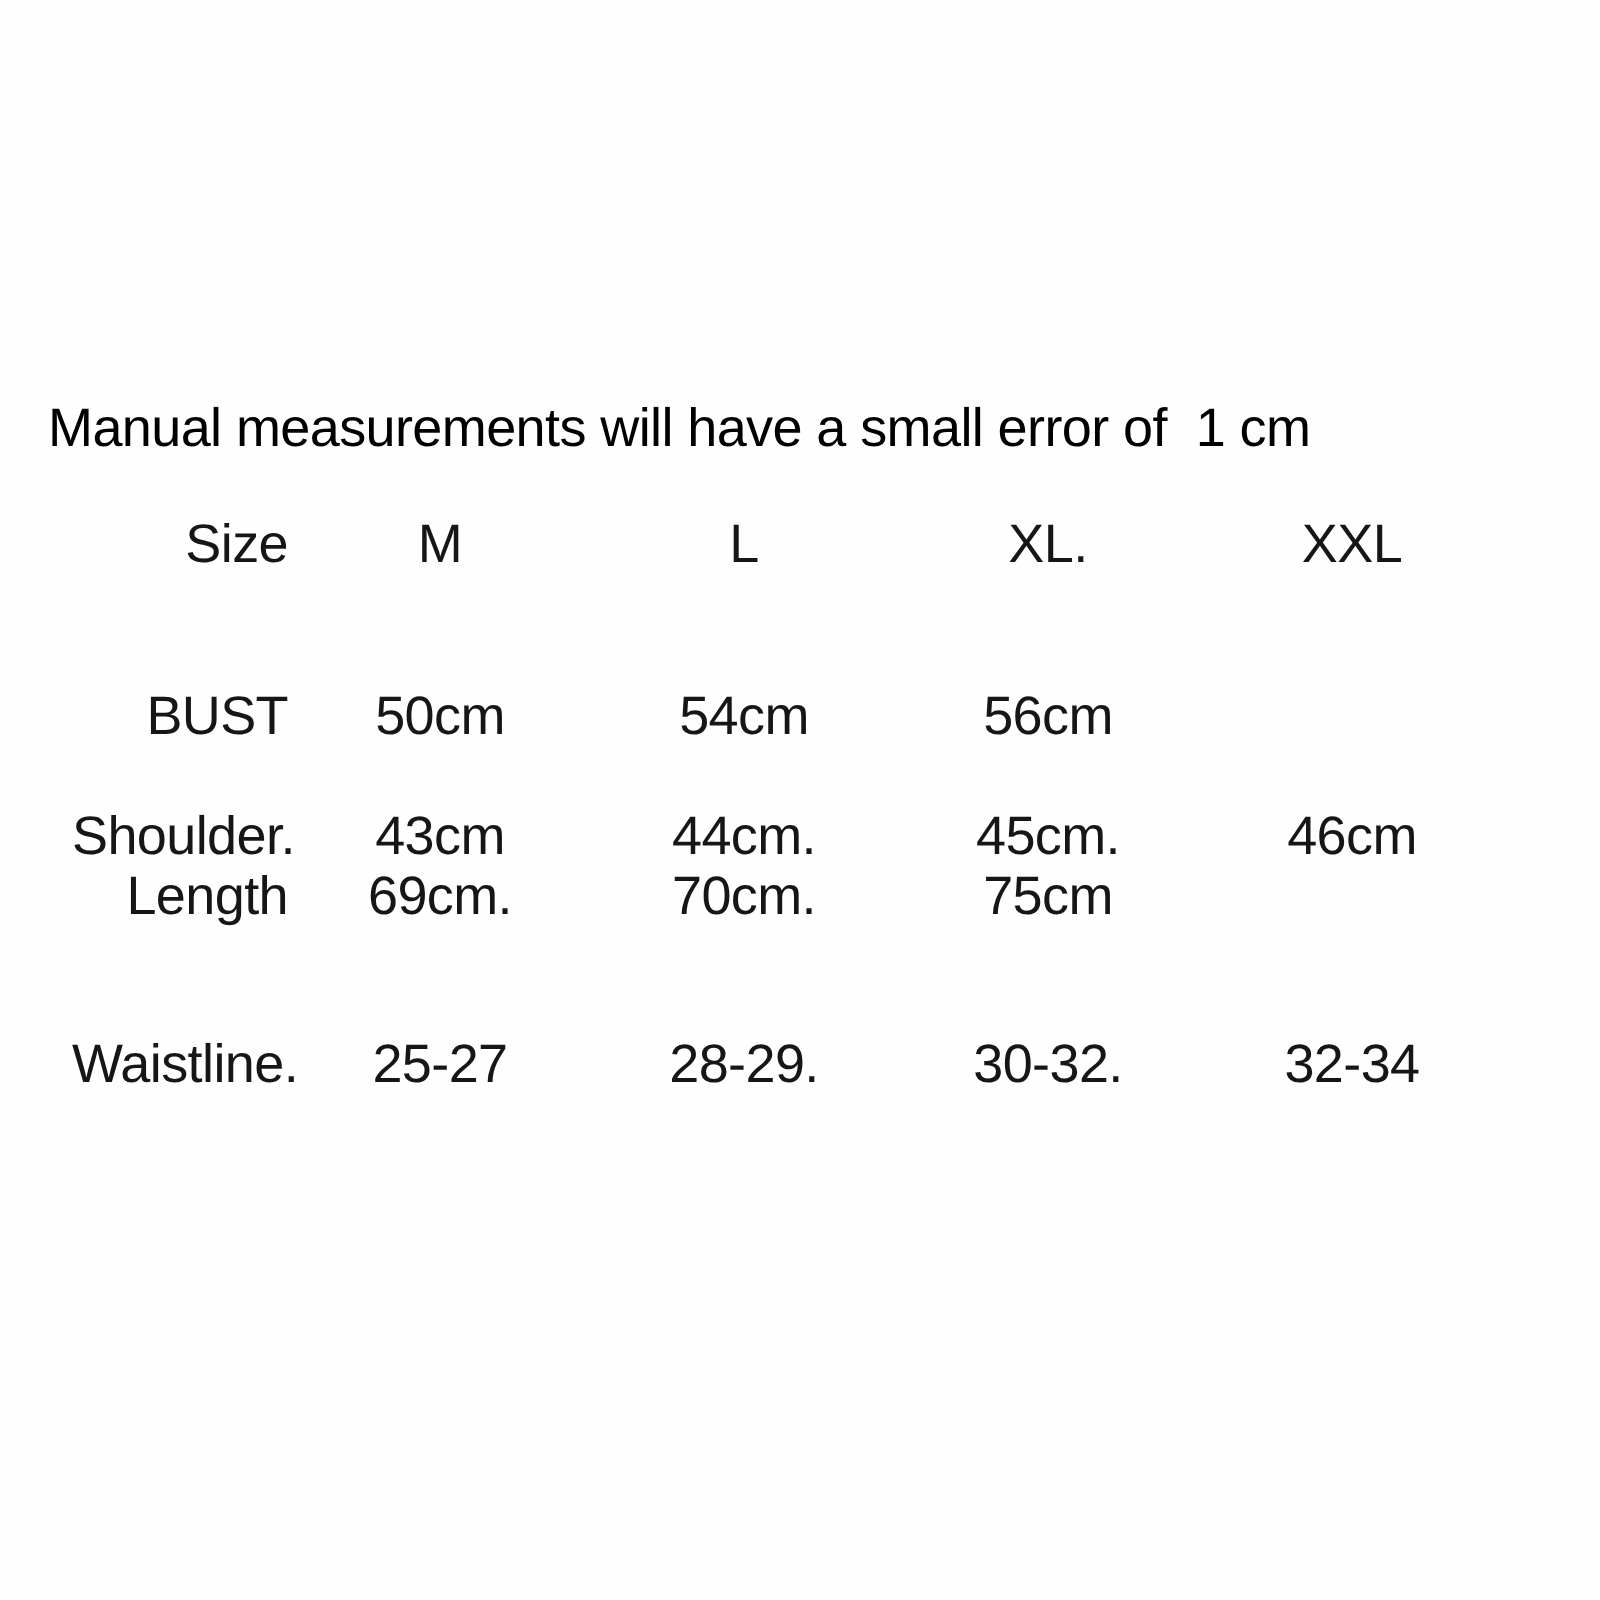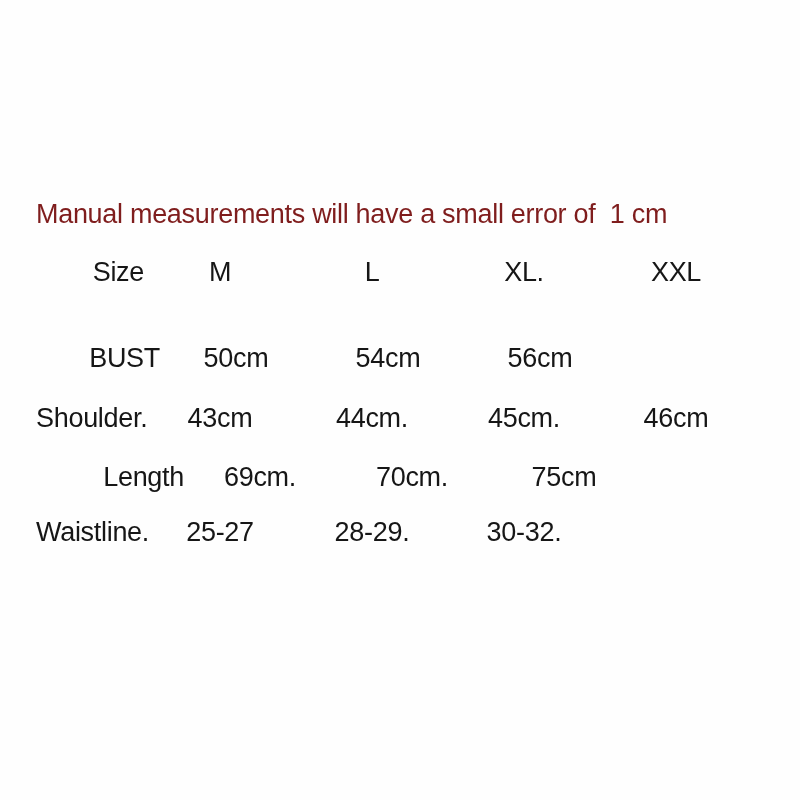--- a/index.html
+++ b/index.html
@@ -11,49 +11,49 @@
     position: relative;
     width: 800px;
     height: 800px;
     background: #fefefe;
     overflow: hidden;
     font-family: "Liberation Sans", sans-serif;
     color: #161616;
   }
   .note {
     position: absolute;
-    left: 36px;
+    left: 24px;
     top: 198px;
     font-size: 27px;
     line-height: 32px;
     letter-spacing: -0.3px;
     white-space: pre;
-    color: #7f1d1d;
+    color: #000000;
   }
   .t-row {
     position: absolute;
     left: 36px;
     width: 716px;
     display: grid;
     grid-template-columns: 108px 152px 152px 152px 152px;
     font-size: 27px;
     line-height: 32px;
     letter-spacing: -0.3px;
   }
   .t-row > span {
     white-space: nowrap;
     text-align: center;
   }
   .t-row > span:first-child {
     text-align: right;
   }
   .row-header    { top: 256px; }
-  .row-bust      { top: 342px; margin-left: 16px; }
+  .row-bust      { top: 342px; }
   .row-shoulder  { top: 402px; }
-  .row-length    { top: 461px; margin-left: 40px; }
+  .row-length    { top: 432px; }
   .row-waistline { top: 516px; }
 </style>
 </head>
 <body>
 
 <div class="canvas">
 
   <div class="note">Manual measurements will have a small error of  1 cm</div>
 
   <div class="t-row row-header">
@@ -84,15 +84,16 @@
     <span>69cm.</span>
     <span>70cm.</span>
     <span>75cm</span>
   </div>
 
   <div class="t-row row-waistline">
     <span>Waistline.</span>
     <span>25-27</span>
     <span>28-29.</span>
     <span>30-32.</span>
+    <span>32-34</span>
   </div>
 
 </div>
 
 </body></html>

